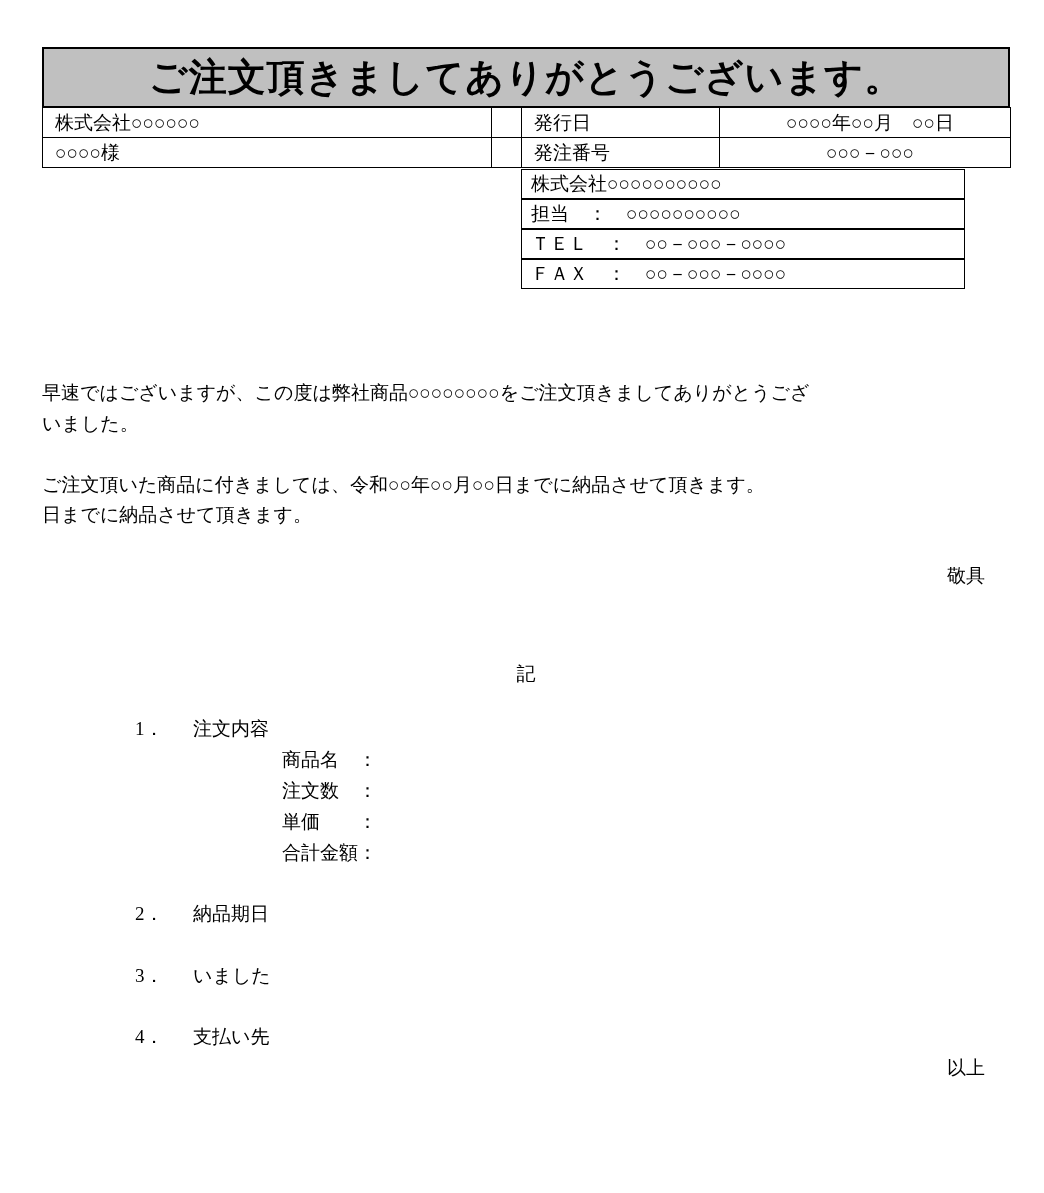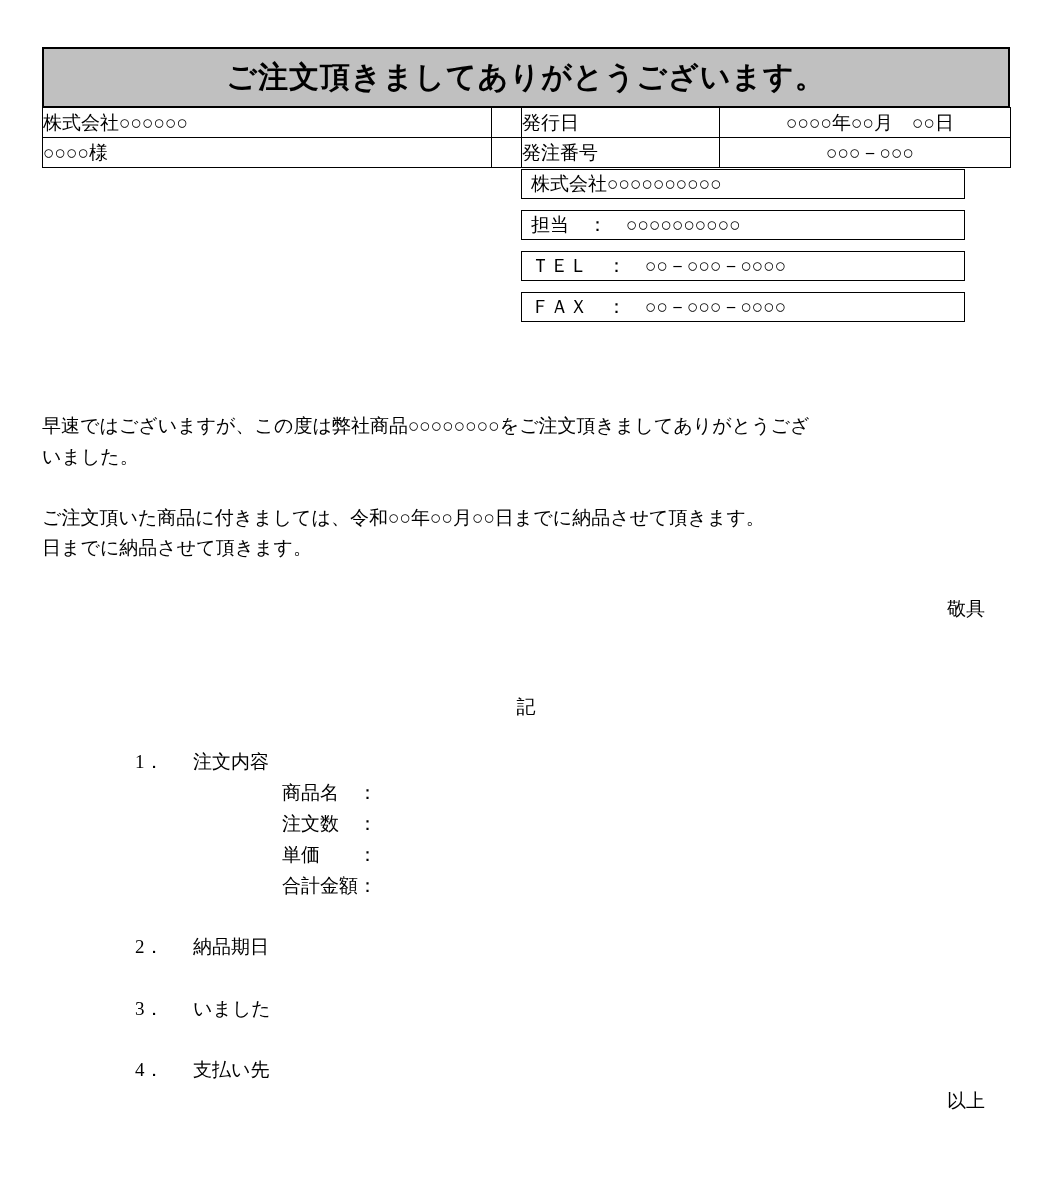--- a/index.html
+++ b/index.html
@@ -21,50 +21,50 @@
   
   .title-bar {
     height: 61px;
     background: #c0c0c0;
     border: 2px solid #000;
     display: flex;
     align-items: center;
     justify-content: center;
   }
   .title-bar .title-text {
-    font-size: 30px;
+    font-size: 38px;
     font-weight: bold;
     letter-spacing: 1px;
   }
   
   .head-table {
     width: 968px;
     border-collapse: collapse;
     table-layout: fixed;
     margin-top: -1px;
   }
   .head-table td {
     border: 1px solid #000;
     height: 30px;
     font-size: 19px;
-    padding: 0 0 0 0;
+    padding: 0 0 0 12px;
     white-space: nowrap;
     overflow: hidden;
   }
   .head-table td.gap { padding: 0; }
   .head-table td.value { padding-left: 10px; text-align: center; }
   
   .issuer-boxes { margin-left: 479px; width: 444px; }
   .issuer-box {
     border: 1px solid #000;
     height: 30px;
     line-height: 28px;
     font-size: 19px;
     padding-left: 9px;
-    margin-top: 11px;
+    margin-top: 0;
     white-space: nowrap;
     overflow: hidden;
   }
   .issuer-box:first-child { margin-top: 1px; }
   
   .letter-body {
     margin-top: 89px;
     font-size: 19px;
     line-height: 30.5px;
   }

